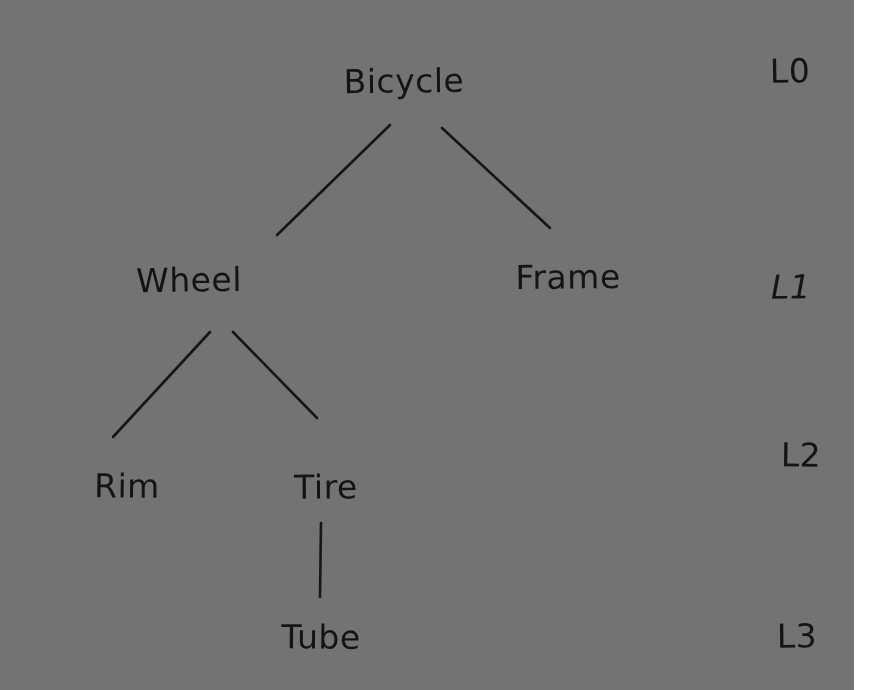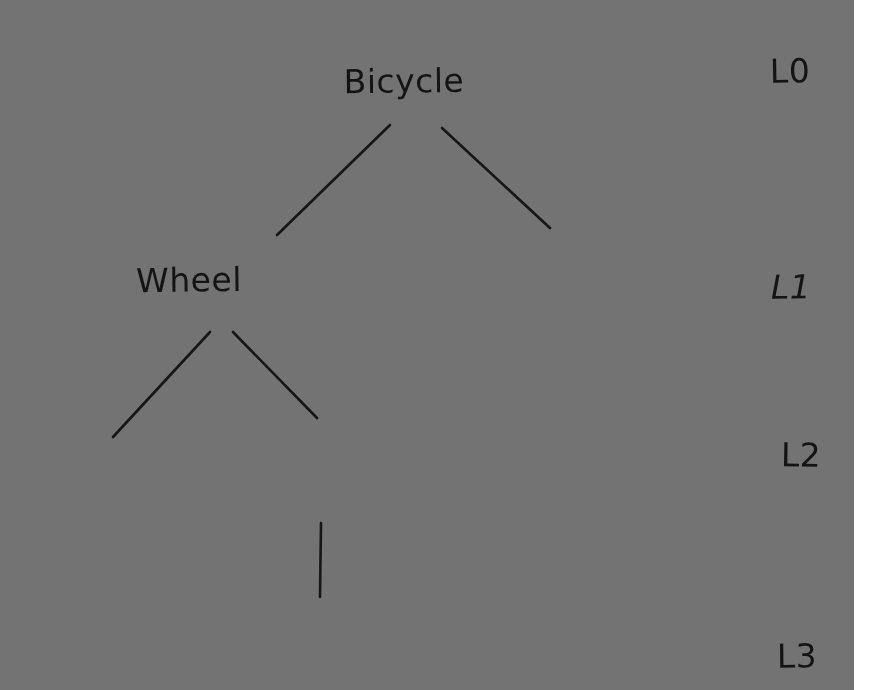--- a/index.html
+++ b/index.html
@@ -41,36 +41,40 @@
   .pos-bicycle { left: 404px; top: 81px;  transform: translate(-50%,-50%) rotate(-0.6deg); }
   .pos-wheel   { left: 189px; top: 280px; transform: translate(-50%,-50%) rotate(-0.8deg); }
   .pos-frame   { left: 568px; top: 277px; transform: translate(-50%,-50%) rotate(-0.5deg); }
   .pos-rim     { left: 127px; top: 486px; transform: translate(-50%,-50%) rotate(0.6deg); }
   .pos-tire    { left: 326px; top: 487px; transform: translate(-50%,-50%) rotate(-0.4deg); }
   .pos-tube    { left: 321px; top: 637px; transform: translate(-50%,-50%) rotate(0.5deg); }
   
   .pos-l0 { left: 790px; top: 71px;  transform: translate(-50%,-50%) rotate(-1deg); }
   .pos-l1 { left: 791px; top: 287px; transform: translate(-50%,-50%) rotate(-0.5deg); font-style: italic; }
   .pos-l2 { left: 801px; top: 455px; transform: translate(-50%,-50%) rotate(0.8deg); }
-  .pos-l3 { left: 797px; top: 636px; transform: translate(-50%,-50%) rotate(-0.6deg); margin-top: 20px; }
+  .pos-l3 { left: 797px; top: 636px; transform: translate(-50%,-50%) rotate(-0.6deg); }
 </style>
 </head>
 <body>
 
 <div class="canvas">
 
   <svg class="edges-svg" viewBox="0 0 870 690" xmlns="http://www.w3.org/2000/svg">
     <line x1="390" y1="125" x2="277" y2="235"></line>
     <line x1="442" y1="128" x2="550" y2="228"></line>
     <line x1="210" y1="332" x2="113" y2="437"></line>
     <line x1="233" y1="332" x2="317" y2="418"></line>
     <line x1="321" y1="523" x2="320" y2="597"></line>
   </svg>
 
   <div class="node-label pos-bicycle">Bicycle</div>
   <div class="node-label pos-wheel">Wheel</div>
+  <div class="node-label pos-frame">Frame</div>
+  <div class="node-label pos-rim">Rim</div>
+  <div class="node-label pos-tire">Tire</div>
+  <div class="node-label pos-tube">Tube</div>
 
   <div class="level-label pos-l0">L0</div>
   <div class="level-label pos-l1">L1</div>
   <div class="level-label pos-l2">L2</div>
   <div class="level-label pos-l3">L3</div>
 
 </div>
 
 </body></html>

